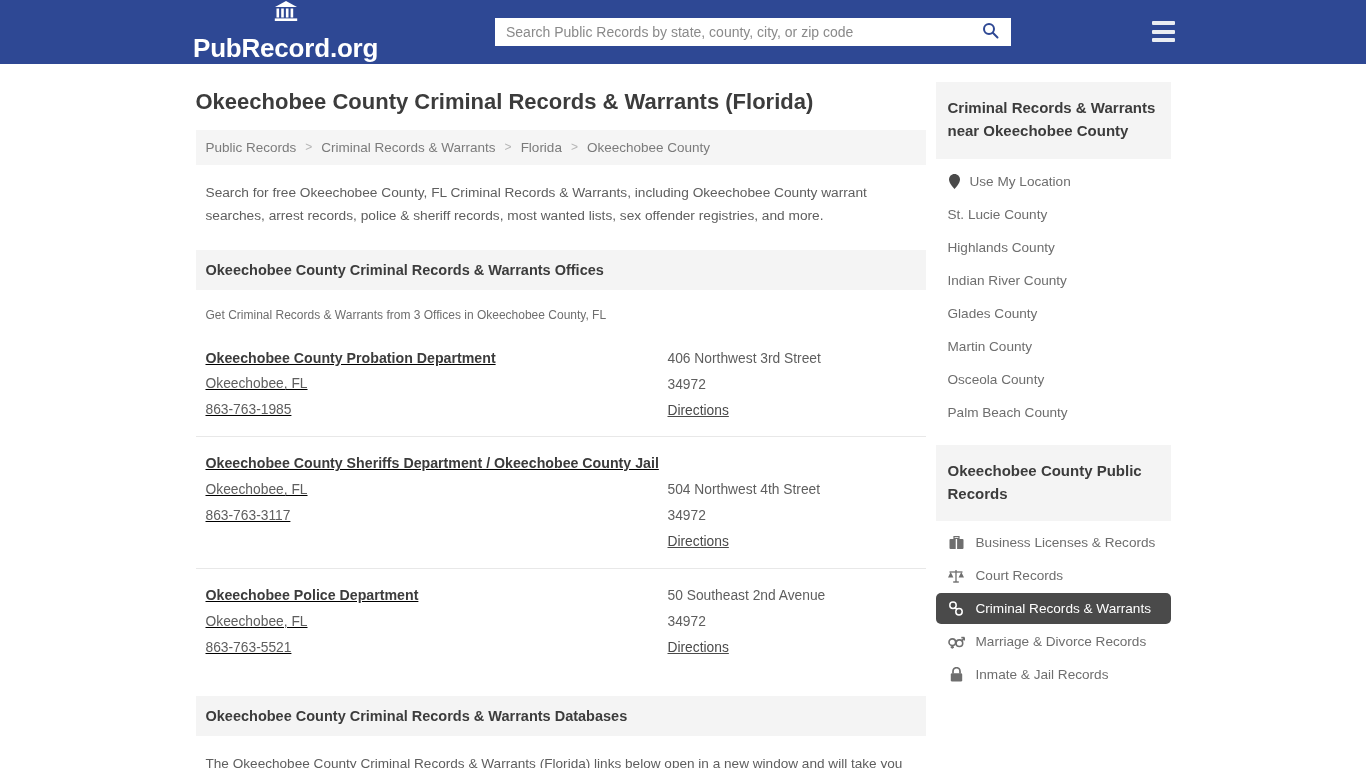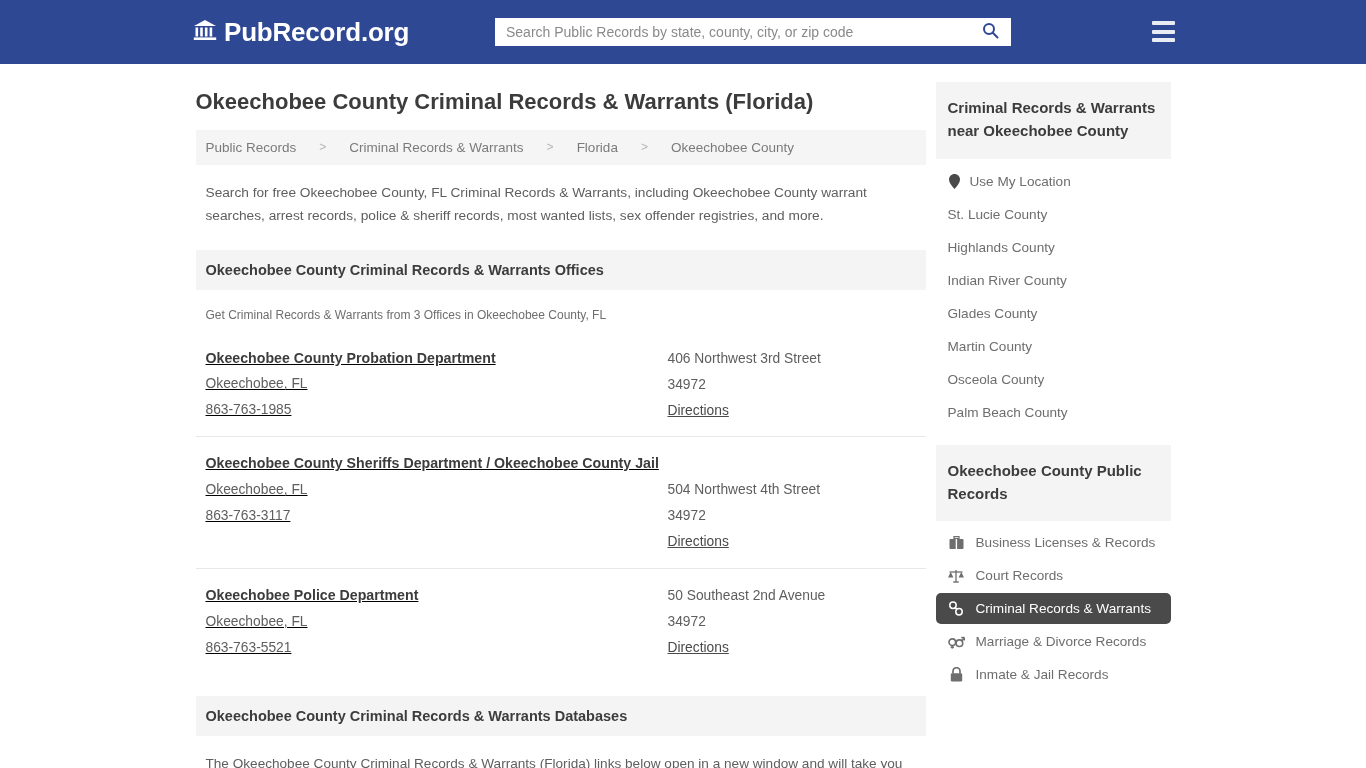--- a/index.html
+++ b/index.html
@@ -21,20 +21,21 @@
     align-items: center;
     position: relative;
   }
   .brand {
     display: flex;
     align-items: center;
     gap: 7px;
     margin-left: 193px;
     text-decoration: none;
     cursor: pointer;
+    flex-direction: column;
   }
   .brand-icon { display: block; }
   .brand-text {
     color: #ffffff;
     font-size: 26px;
     font-weight: bold;
     letter-spacing: -0.2px;
     white-space: nowrap;
   }
   .search-wrap {
@@ -121,21 +122,21 @@
 
   
   .breadcrumb {
     background: #f5f5f5;
     padding: 10px 10px;
     font-size: 13.5px;
     color: #7b7b7b;
     display: flex;
     align-items: center;
     flex-wrap: wrap;
-    gap: 14px;
+    gap: 0;
     text-align: right;
   }
   .crumb {
     color: #7b7b7b;
     text-decoration: none;
     cursor: pointer;
   }
   .crumb-sep {
     color: #b5b5b5;
     margin: 0 9px;

